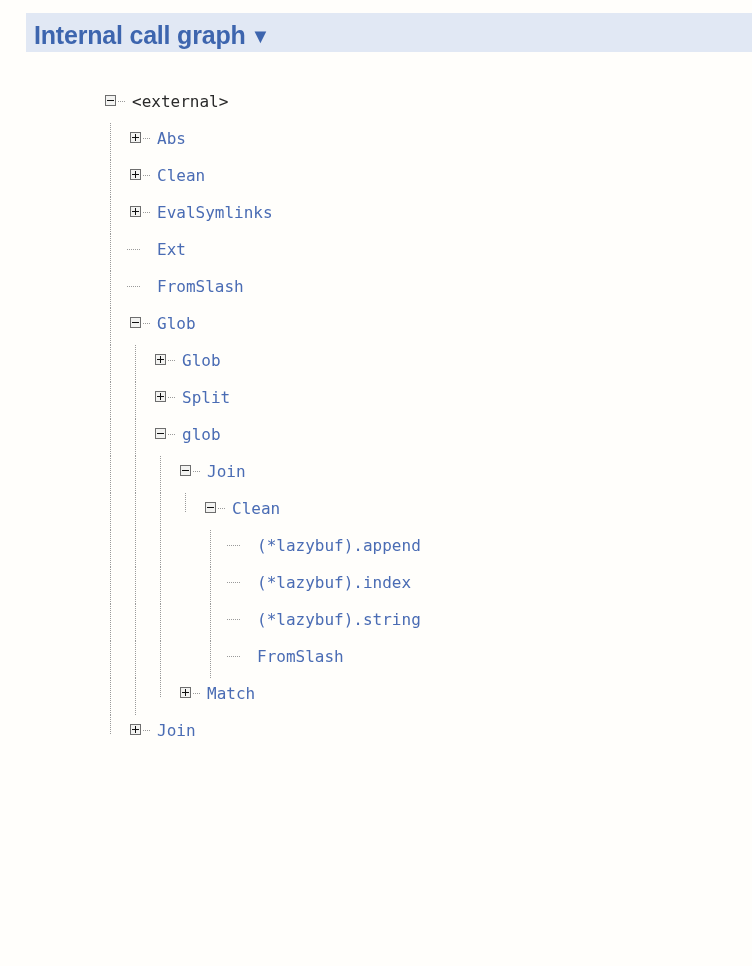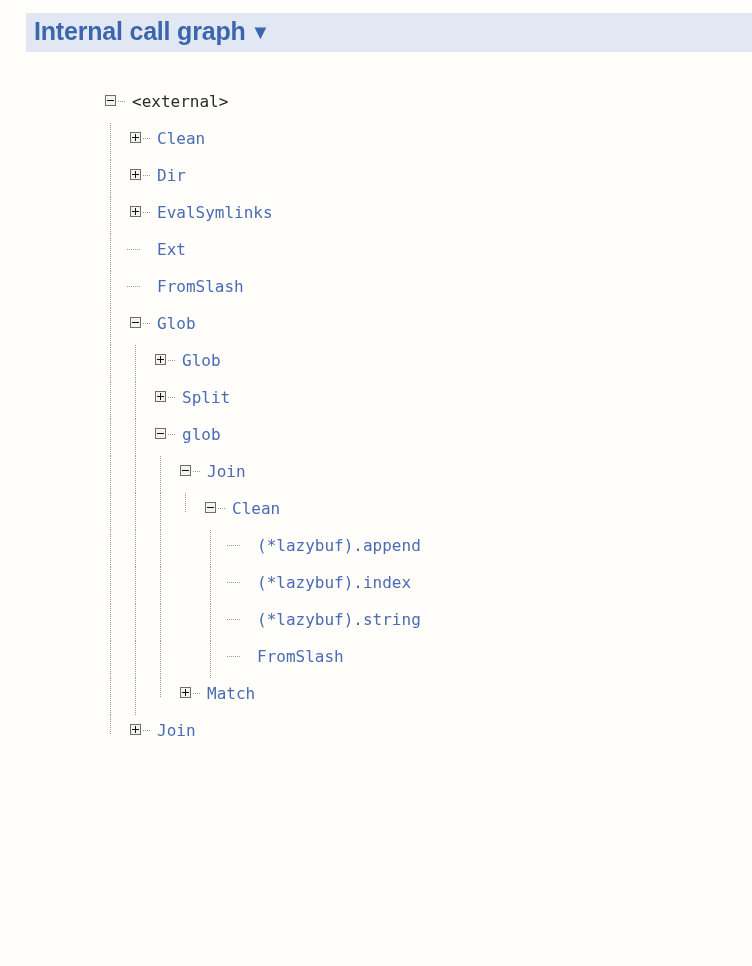--- a/index.html
+++ b/index.html
@@ -26,21 +26,21 @@
     background: #e1e8f4;
   }
   .header-title {
     position: absolute;
     left: 34px;
     top: 18px;
     font-family: "Liberation Sans", sans-serif;
     font-size: 25px;
     font-weight: bold;
     color: #3d65ae;
-    line-height: 27px;
+    line-height: 35px;
     white-space: nowrap;
     letter-spacing: -0.2px;
   }
   .header-title .caret {
     display: inline-block;
     font-size: 20px;
     vertical-align: 1px;
     margin-left: 5px;
   }
 
@@ -148,29 +148,29 @@
         <div class="toggle" style="left: 105px;"></div>
         <div class="tail" style="left: 118px;"></div>
         <div class="label plain" style="left: 132px;">&lt;external&gt;</div>
       </div>
     </div>
     <div class="node">
       <div class="node-row">
         <div class="guide" style="left: 110px;"></div>
         <div class="toggle plus" style="left: 130px;"></div>
         <div class="tail" style="left: 143px;"></div>
+        <div class="label link" style="left: 157px;">Abs</div>
+      </div>
+    </div>
+    <div class="node">
+      <div class="node-row">
+        <div class="guide" style="left: 110px;"></div>
+        <div class="toggle plus" style="left: 130px;"></div>
+        <div class="tail" style="left: 143px;"></div>
         <div class="label link" style="left: 157px;">Clean</div>
-      </div>
-    </div>
-    <div class="node">
-      <div class="node-row">
-        <div class="guide" style="left: 110px;"></div>
-        <div class="toggle plus" style="left: 130px;"></div>
-        <div class="tail" style="left: 143px;"></div>
-        <div class="label link" style="left: 157px;">Dir</div>
       </div>
     </div>
     <div class="node">
       <div class="node-row">
         <div class="guide" style="left: 110px;"></div>
         <div class="toggle plus" style="left: 130px;"></div>
         <div class="tail" style="left: 143px;"></div>
         <div class="label link" style="left: 157px;">EvalSymlinks</div>
       </div>
     </div>

